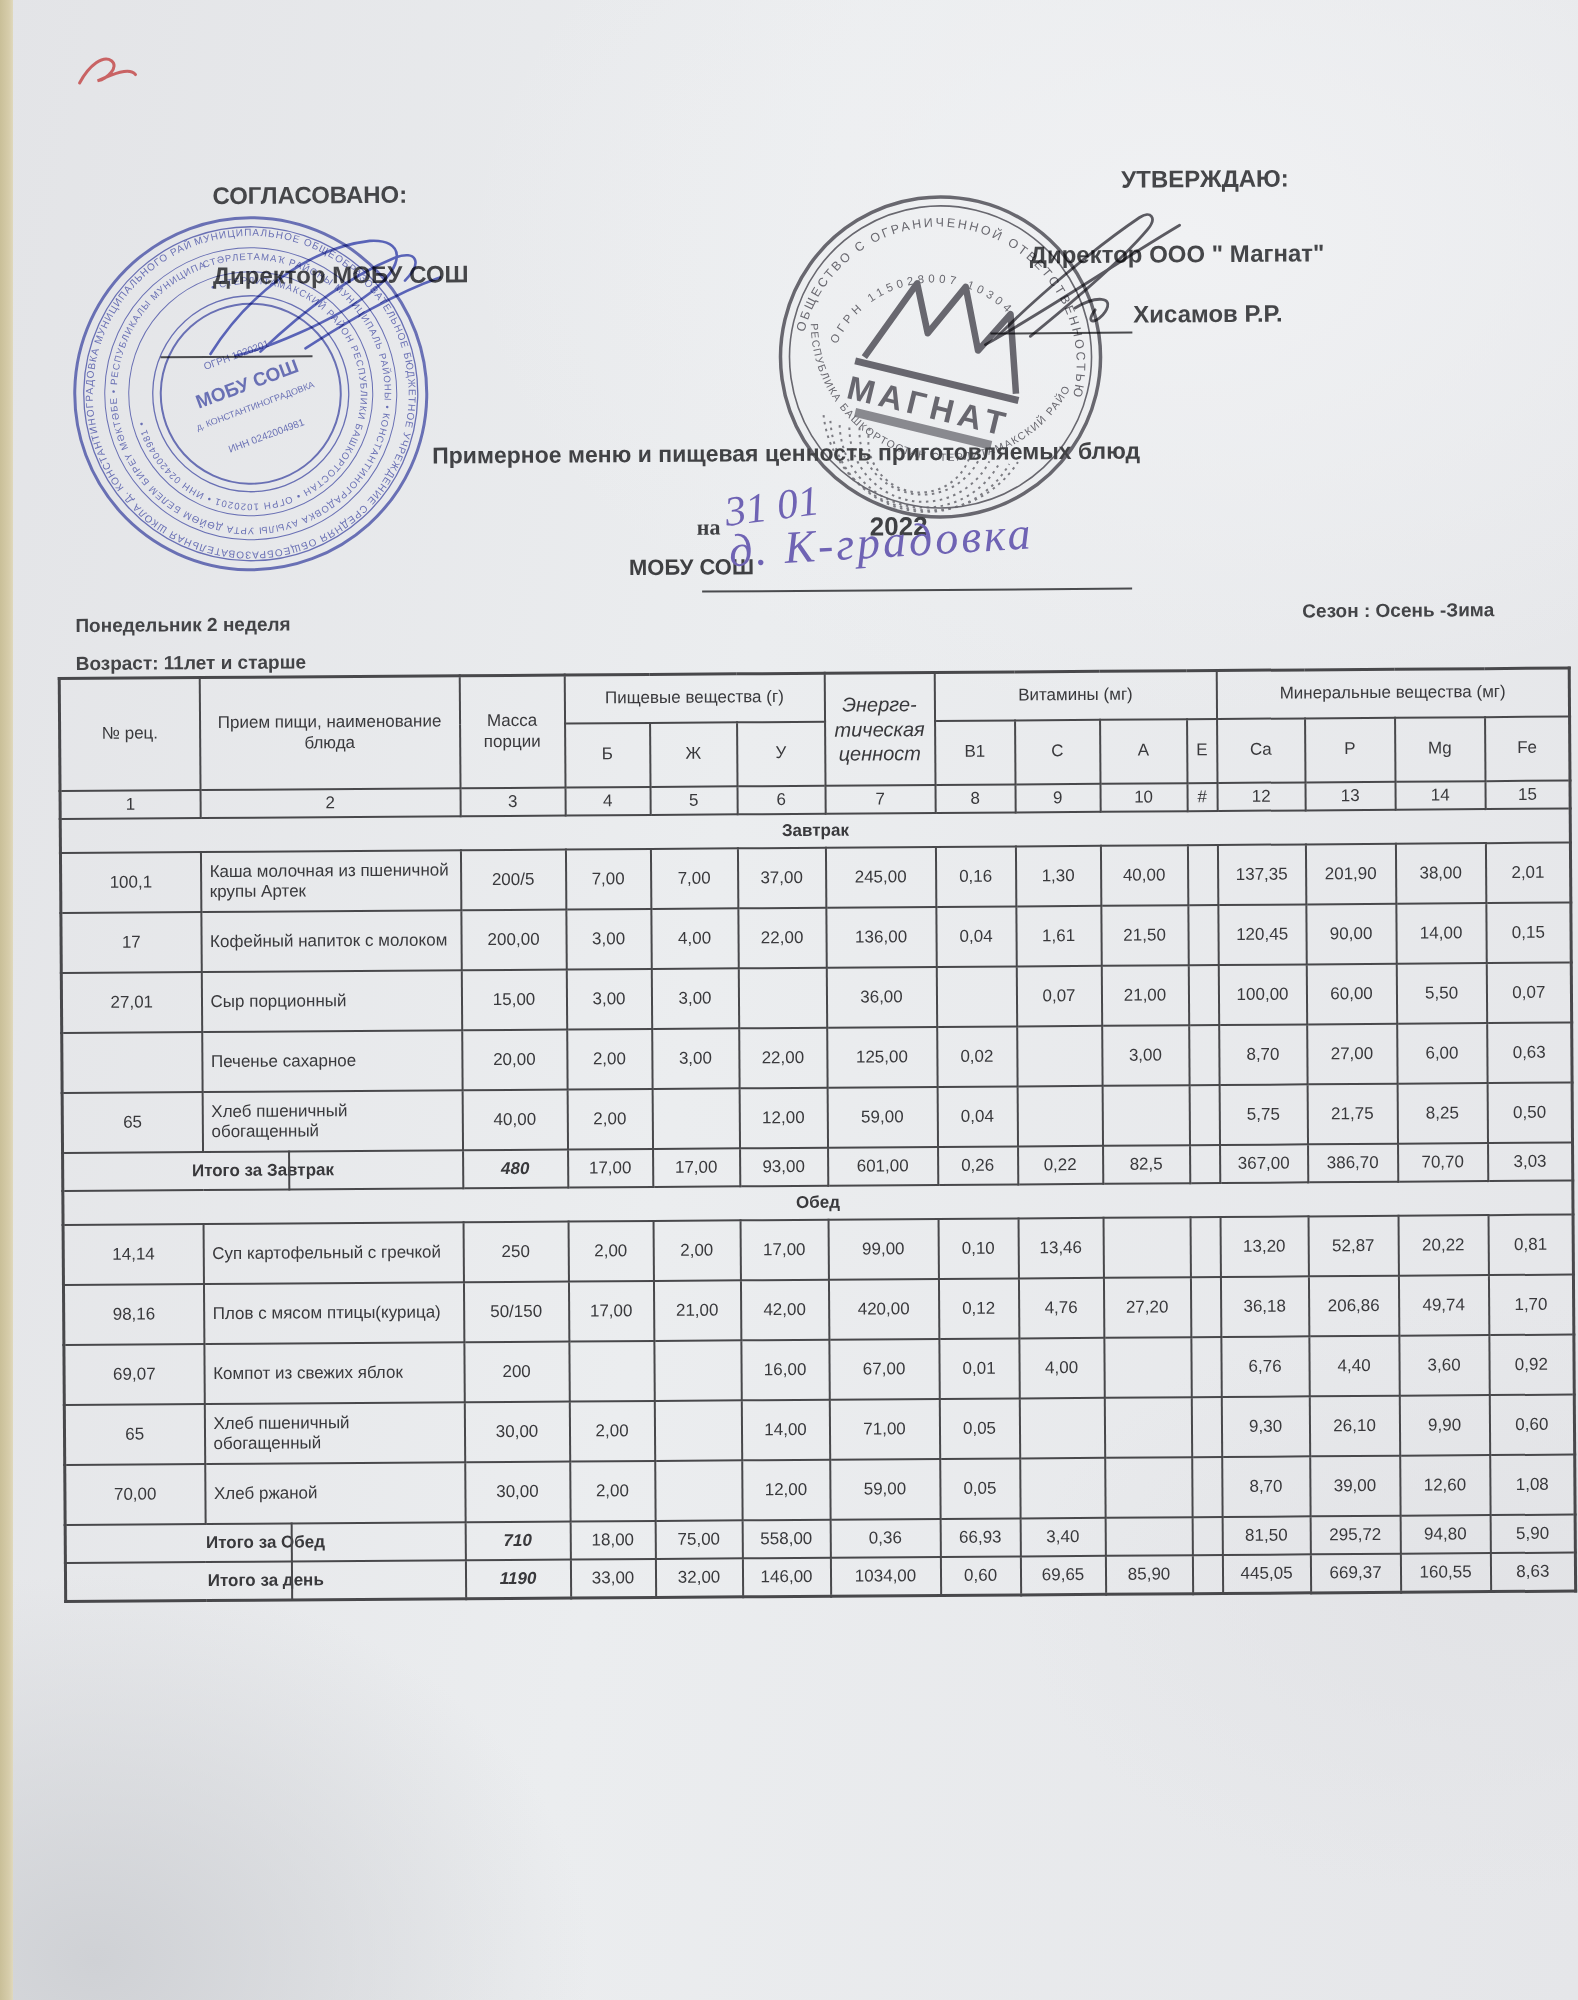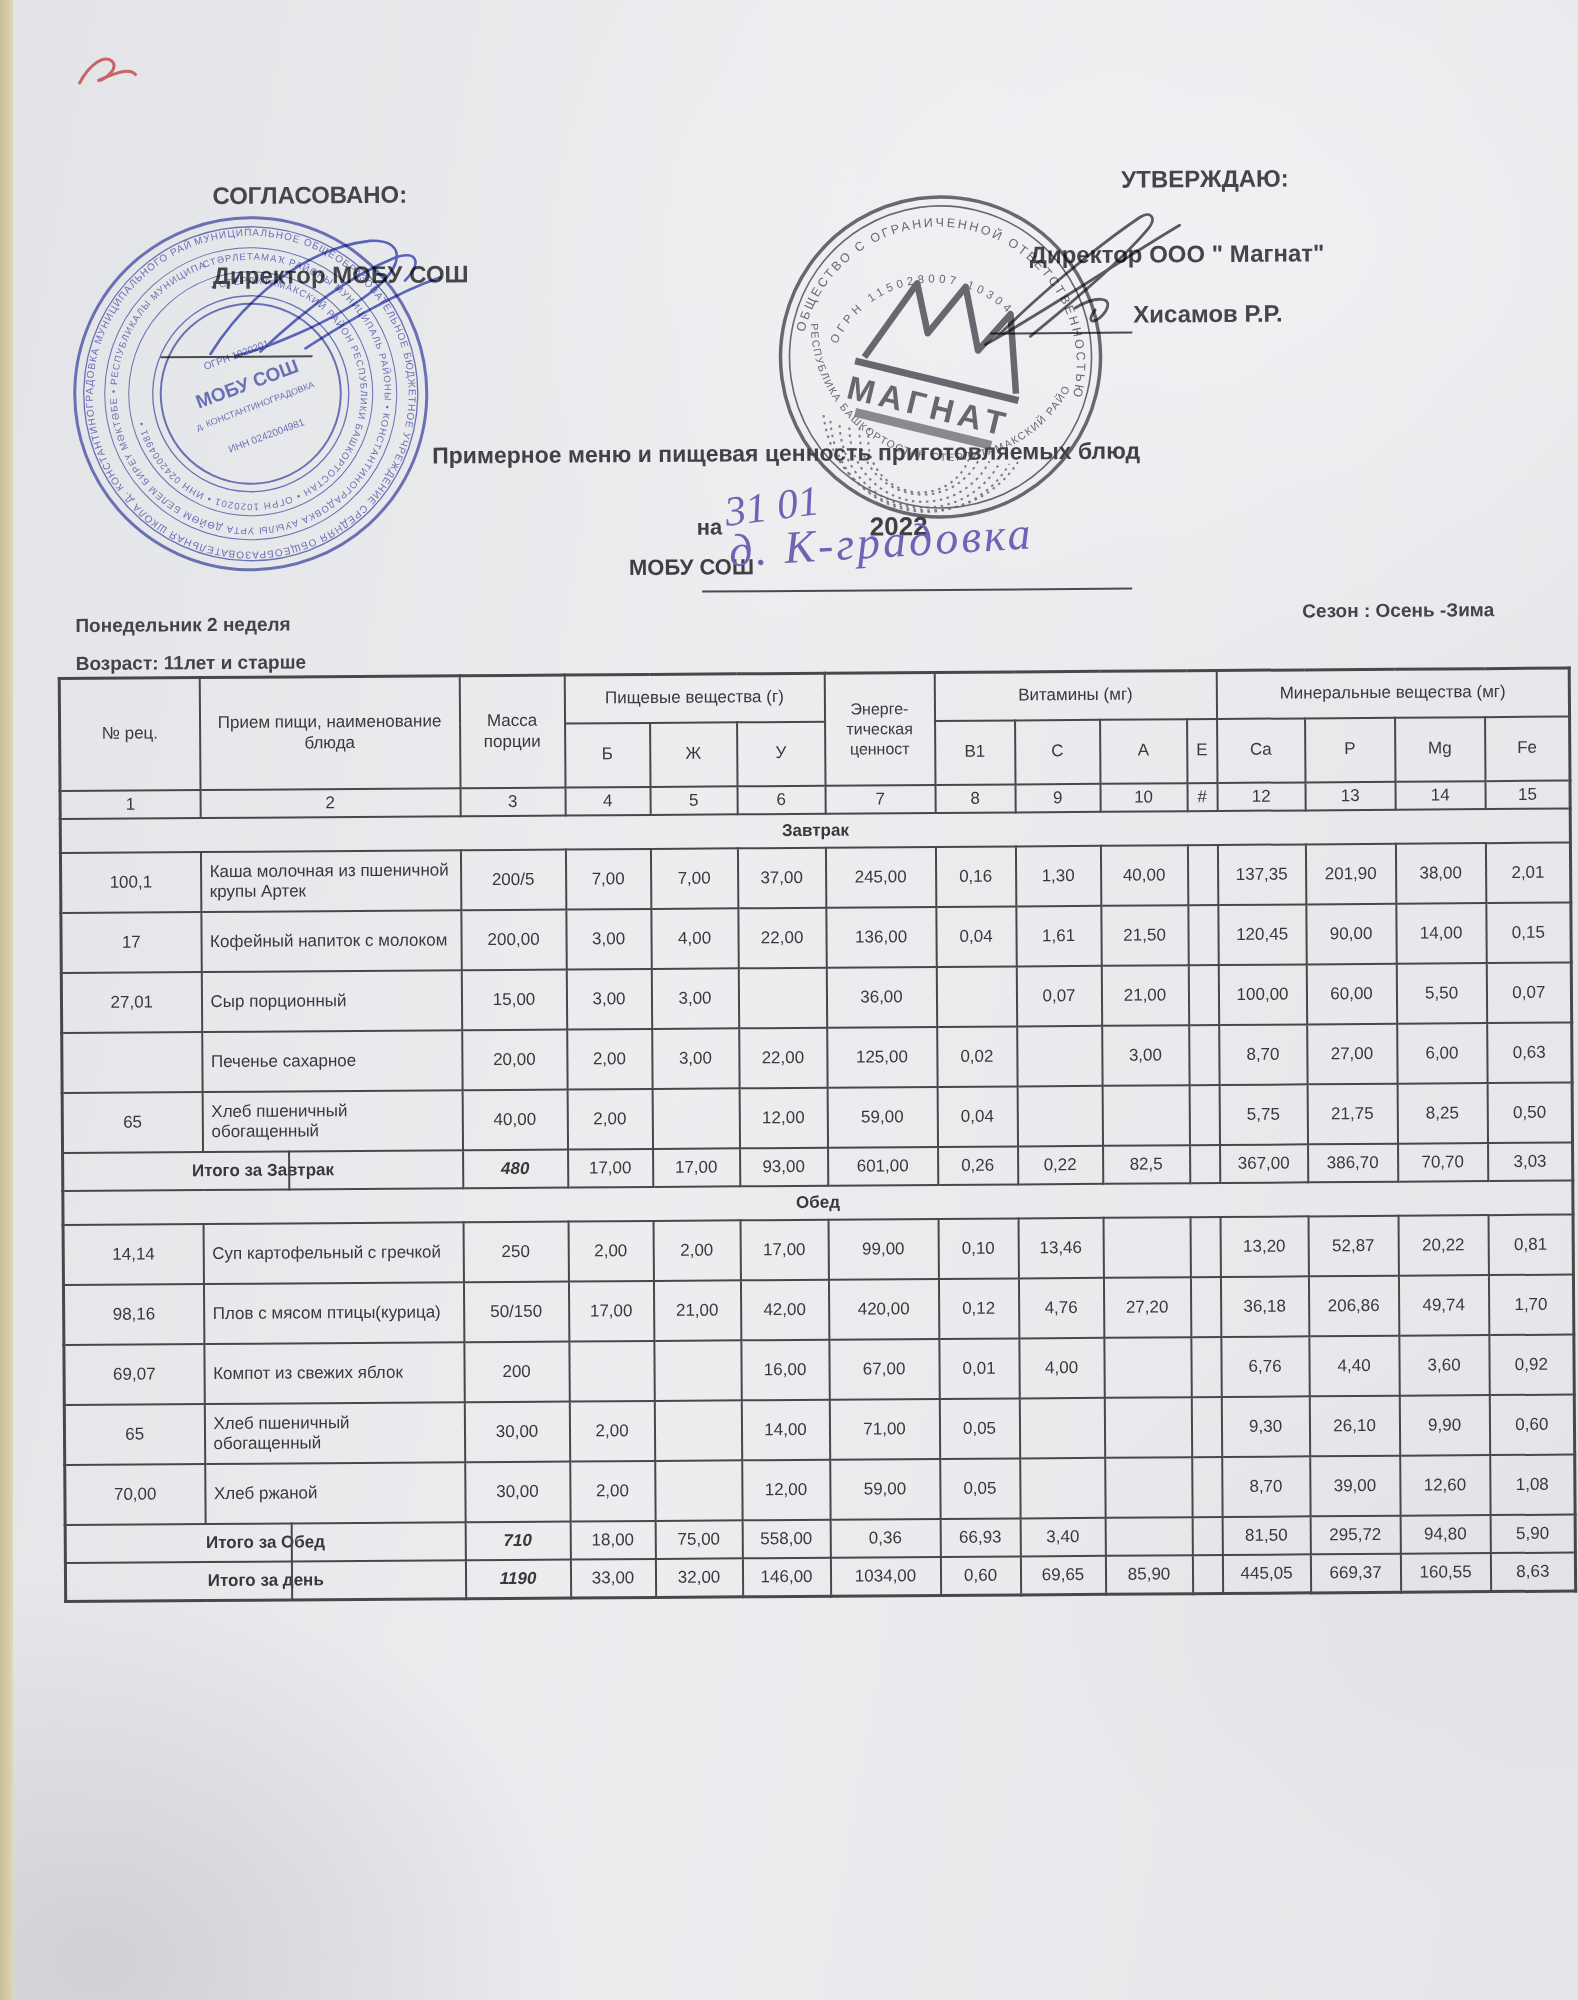--- a/index.html
+++ b/index.html
@@ -30,21 +30,21 @@
   .hand{font-family:"Liberation Serif",serif;font-style:italic;color:var(--hand);}
   .sig-line{position:absolute;height:0;border-top:2px solid #4a4b4e;}
 
   
   table.menu{position:absolute;left:60px;top:672px;width:1510px;border-collapse:collapse;table-layout:fixed;
     font-size:17px;color:#39393c;background:transparent;}
   table.menu td{border:2px solid var(--line);text-align:center;vertical-align:middle;padding:3px 4px;line-height:1.22;}
   table.menu{border:3px solid var(--line);}
   thead td{height:48px;}
   tr.sub-row td{height:64px;}
-  td.energy{font-size:16px;line-height:1.15;}
+  td.energy{font-size:20px;line-height:1.15;font-style:italic;}
   .num-row td{height:28px;padding:1px;}
   .section-row td{height:34px;text-align:left;padding-left:22px;font-weight:bold;}
   .dish-row td{height:60px;}
   .dish-row td.name-cell{text-align:left;padding-left:8px;padding-right:4px;white-space:normal;}
   .total-row td{height:38px;}
   td.total-label{text-align:left;font-weight:bold;padding-left:6px;position:relative;}
   .tl-div{position:absolute;left:224px;top:-2px;bottom:-2px;border-left:2px solid var(--line);}
   td.mass-cell{text-align:right;font-weight:bold;padding-right:6px;font-style:italic;}
 
   
@@ -133,21 +133,21 @@
     <svg class="t" style="left:960px;top:190px;mix-blend-mode:multiply;" width="260" height="170">
       <g fill="none" stroke="#4b4a52" stroke-width="2.8" stroke-linecap="round" opacity="0.9">
         <path d="M 40 150 C 80 110 140 60 185 30 C 196 23 203 30 193 42 C 165 75 110 120 75 148"></path>
         <path d="M 30 156 C 95 120 170 70 225 38"></path>
         <path d="M 120 120 C 140 108 160 108 150 124 C 143 135 128 138 140 122"></path>
       </g>
     </svg>
 
     <div class="t title" style="left:300px;top:440px;width:980px;">Примерное меню и пищевая ценность приготовляемых блюд</div>
 
-    <div class="t b" style="left:700px;top:514px;font-size:22px;">на</div>
+    <div class="t b" style="left:700px;top:514px;font-size:22px;font-family:Liberation Serif, serif;">на</div>
     <div class="t hand" style="left:728px;top:482px;font-size:42px;transform:rotate(-7deg);">31 01</div>
     <div class="t b" style="left:873px;top:512px;font-size:26px;">2022</div>
 
     <div class="t b" style="left:632px;top:554px;font-size:22px;">МОБУ СОШ</div>
     <div class="t hand" style="left:732px;top:516px;font-size:46px;letter-spacing:3px;transform:rotate(-3deg);">д. К-градовка</div>
     <div class="sig-line" style="left:705px;top:590px;width:430px;"></div>
 
     <div class="t meta" style="left:78px;top:610px;">Понедельник 2 неделя</div>
     <div class="t meta" style="left:78px;top:648px;">Возраст:  11лет и старше</div>
     <div class="t meta" style="left:1305px;top:604px;">Сезон : Осень -Зима</div>

